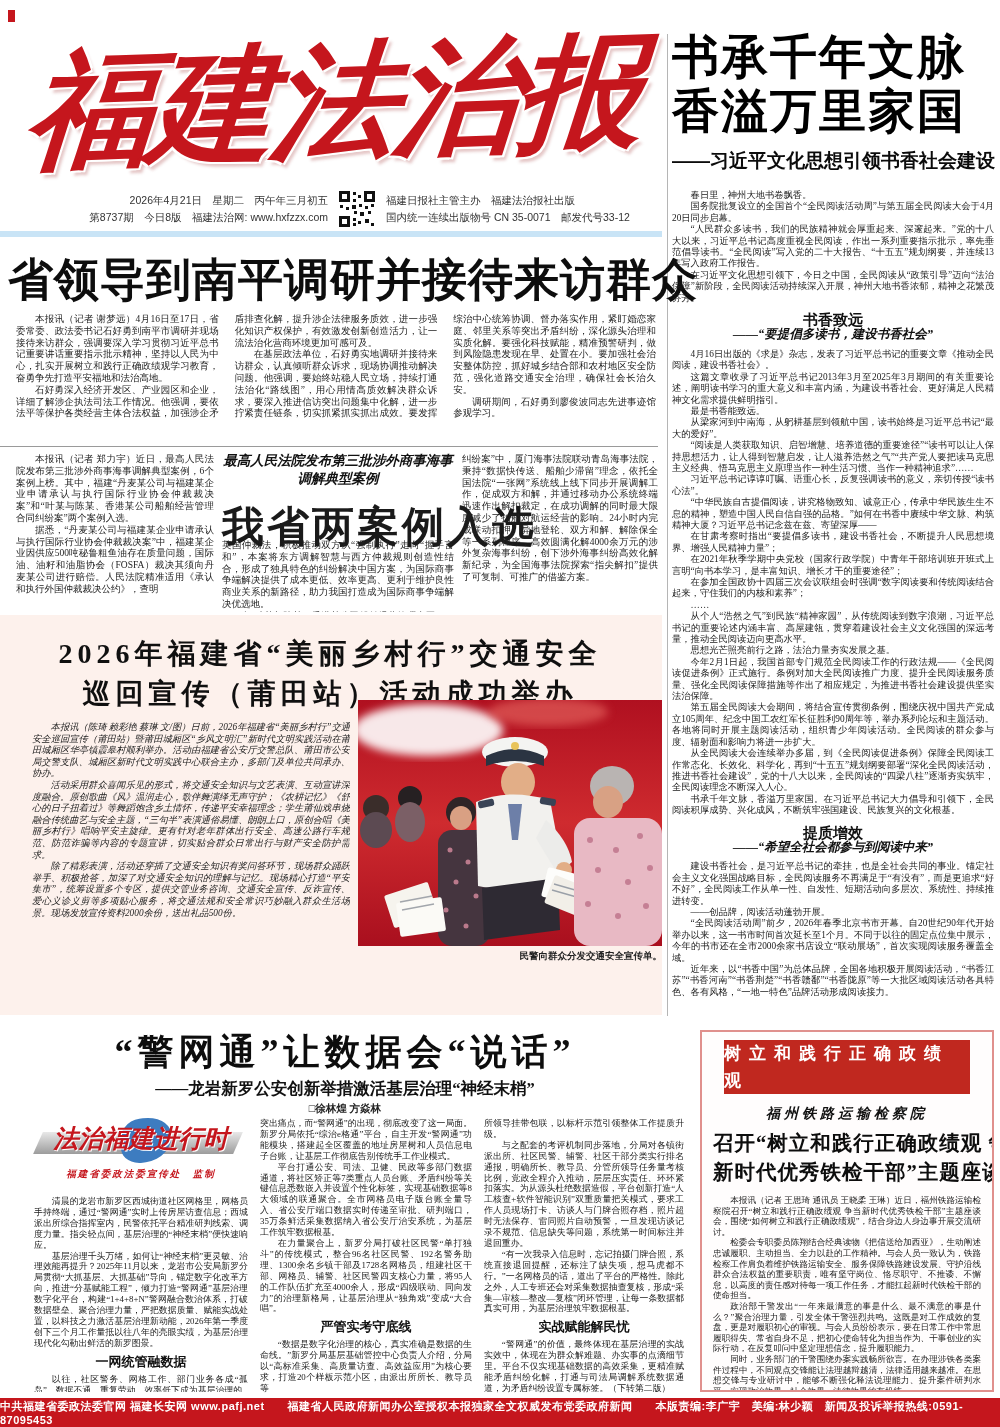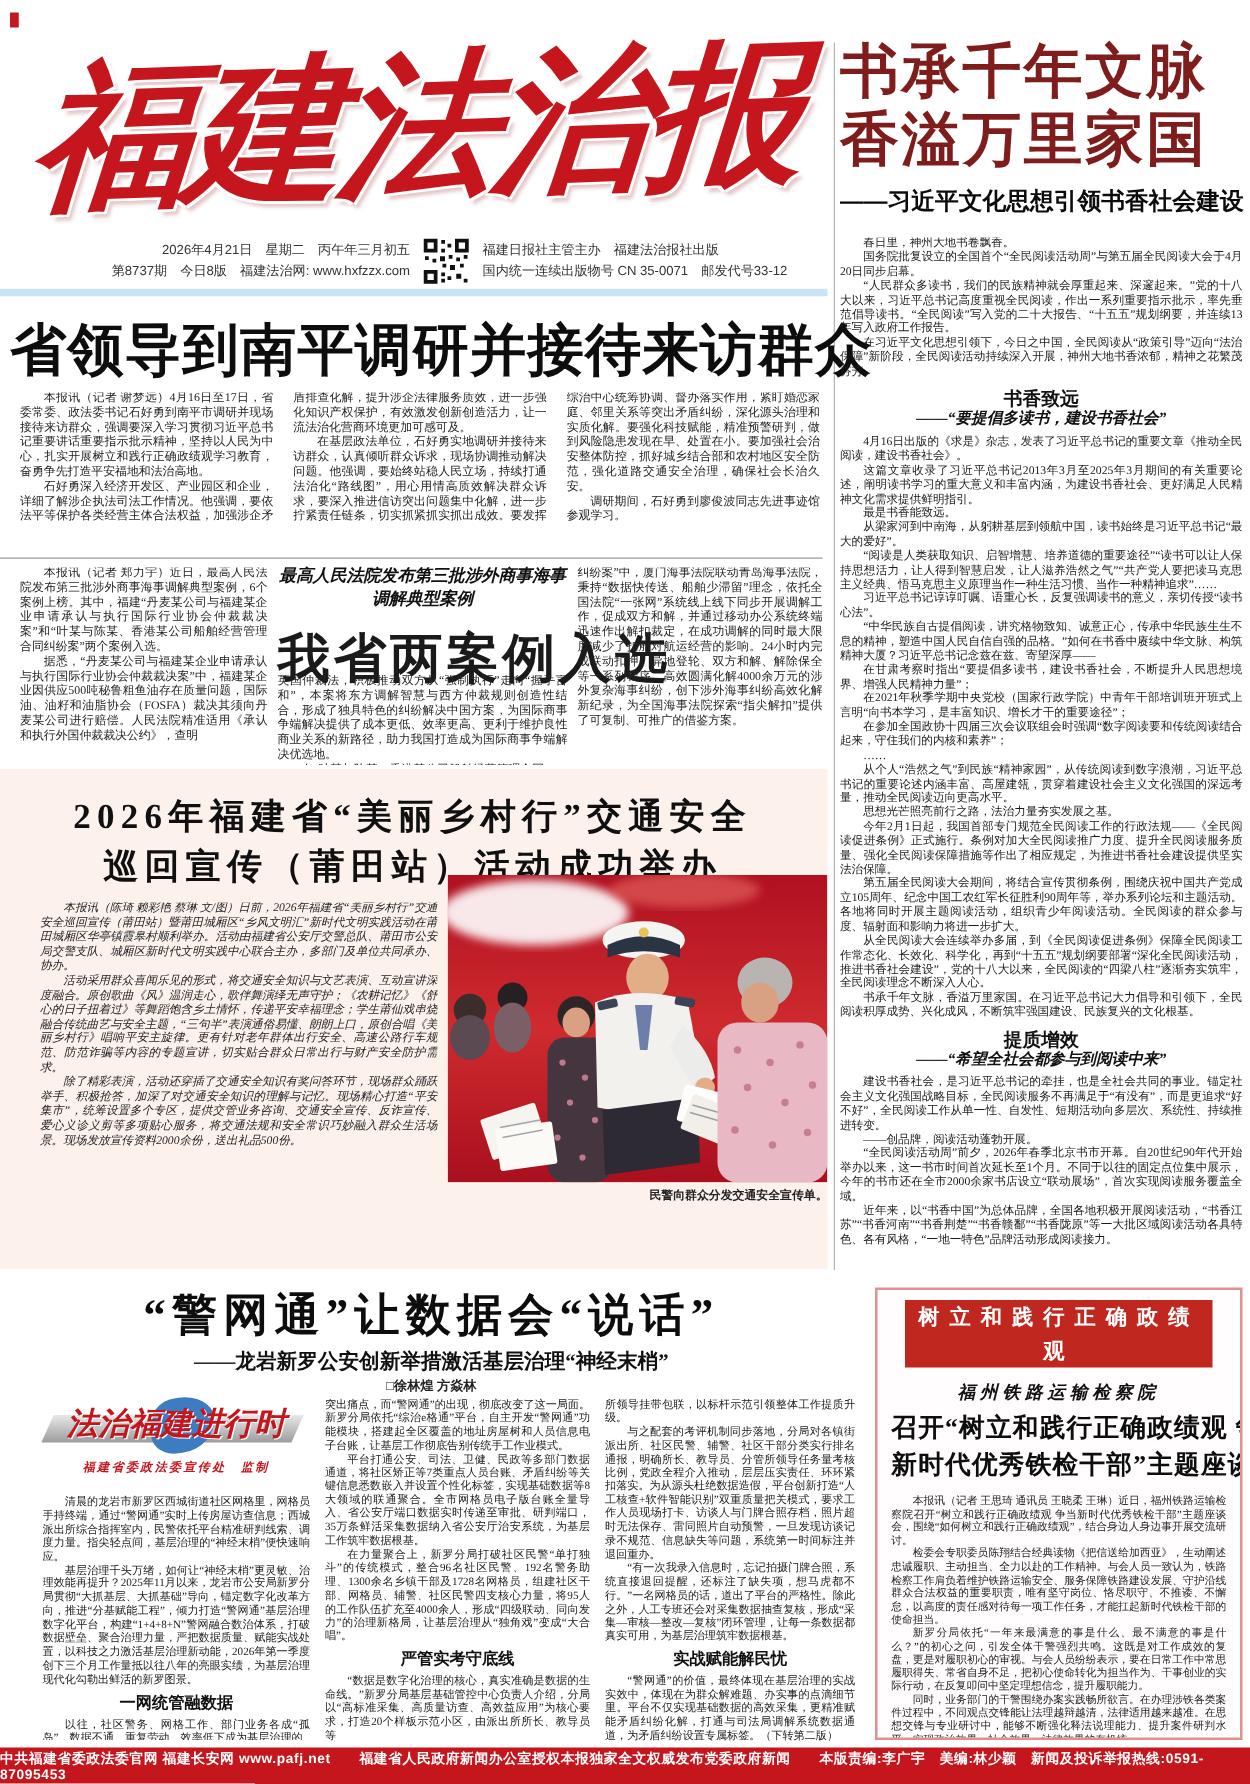--- a/index.html
+++ b/index.html
@@ -41,21 +41,21 @@
   .pink-panel{left:0;top:615px;width:662px;height:400px;background:#fdf1ec;}
   .traffic-headline{left:30px;top:634px;width:600px;text-align:center;font-weight:900;
     font-size:28px;line-height:40px;letter-spacing:5px;color:#101010;}
   .traffic-body{left:32px;top:722px;width:318px;height:288px;overflow:hidden;font-size:9.3px;line-height:11.6px;font-style:italic;}
   .photo-frame{left:358px;top:700px;width:304px;height:246px;overflow:hidden;}
   .photo-caption{left:358px;top:950px;width:304px;text-align:right;
     font-family:"Liberation Sans","DejaVu Sans",sans-serif;font-weight:bold;font-size:9.5px;color:#222;}
   
   .rc{left:672px;top:30px;width:322px;}
   .rc-headline{font-family:"Liberation Sans","DejaVu Sans",sans-serif;font-weight:900;
-    font-size:47px;line-height:54px;letter-spacing:2px;color:#7f1d1d;white-space:nowrap;}
+    font-size:47px;line-height:54px;letter-spacing:2px;color:#000000;white-space:nowrap;}
   .rc-subhead{font-family:"Liberation Sans","DejaVu Sans",sans-serif;font-weight:900;
     font-size:19px;margin-top:10px;white-space:nowrap;color:#0b0b0b;}
   .rc-body{left:672px;top:190px;width:322px;height:825px;overflow:hidden;font-size:9.3px;line-height:11.4px;}
   .rc-sec{margin:10px 0 8px;text-align:center;}
   .rc-sec-title{font-family:"Liberation Sans","DejaVu Sans",sans-serif;font-weight:bold;font-size:15px;color:#111;}
   .rc-sec-sub{font-style:italic;font-weight:bold;font-size:12.5px;margin-top:4px;color:#111;}
   
   .jwt-headline{left:10px;top:1028px;width:670px;text-align:center;font-weight:900;
     font-size:36px;letter-spacing:5px;color:#0d0d0d;white-space:nowrap;}
   .jwt-subhead{left:10px;top:1078px;width:670px;text-align:center;font-weight:bold;
@@ -73,21 +73,21 @@
   .fz-blob{position:absolute;left:86px;top:2px;width:52px;height:44px;background:#3d7cc0;
     border-radius:46% 54% 60% 40% / 55% 45% 62% 38%;transform:rotate(-8deg);}
   .fz-text{position:absolute;left:0;top:6px;width:214px;font-weight:bold;font-style:italic;
     font-size:25px;color:#c5161d;letter-spacing:0px;white-space:nowrap;
     text-shadow:1px 1px 0 #fff;}
   .fz-sub{position:absolute;left:0;top:52px;width:214px;font-style:italic;font-weight:bold;
     font-size:9.5px;color:#c5161d;letter-spacing:2px;}
   
   .zjg-box{left:700px;top:1030px;width:294px;height:362px;border:2px solid #e0908d;background:#fffdfd;
     box-sizing:border-box;padding:8px 11px;overflow:hidden;}
-  .zjg-banner{width:246px;margin:0 auto;background:#c0281f;color:#fff;text-align:center;
+  .zjg-banner{width:246px;margin:0 auto;background:#c0281f;color:#fff;text-align:left;
     font-family:"Liberation Sans","DejaVu Sans",sans-serif;font-weight:bold;font-size:17px;
     letter-spacing:8px;line-height:27px;}
   .zjg-kicker{text-align:center;font-style:italic;font-weight:bold;font-size:14px;
     letter-spacing:4px;margin-top:11px;color:#111;}
   .zjg-headline{text-align:center;font-weight:900;font-size:20.5px;line-height:29px;
     letter-spacing:1px;margin-top:6px;color:#0d0d0d;white-space:nowrap;}
   .zjg-body{margin-top:8px;font-size:8.6px;line-height:10.6px;}
   
   .footer{left:0;top:1398px;width:1000px;height:29px;background:#c5161d;color:#ffffff;
     display:flex;align-items:center;justify-content:center;
@@ -355,21 +355,21 @@
   <div class="abs zjg-box">
     <div class="zjg-banner">树立和践行正确政绩观</div>
     <div class="zjg-kicker">福州铁路运输检察院</div>
     <div class="zjg-headline">
       <div>召开“树立和践行正确政绩观 争当</div>
       <div>新时代优秀铁检干部”主题座谈会</div>
     </div>
     <div class="zjg-body">
         <p class="para">本报讯（记者 王思琦 通讯员 王晓柔 王琳）近日，福州铁路运输检察院召开“树立和践行正确政绩观 争当新时代优秀铁检干部”主题座谈会，围绕“如何树立和践行正确政绩观”，结合身边人身边事开展交流研讨。</p>
         <p class="para">检委会专职委员陈翔结合经典读物《把信送给加西亚》，生动阐述忠诚履职、主动担当、全力以赴的工作精神。与会人员一致认为，铁路检察工作肩负着维护铁路运输安全、服务保障铁路建设发展、守护沿线群众合法权益的重要职责，唯有坚守岗位、恪尽职守、不推诿、不懈怠，以高度的责任感对待每一项工作任务，才能扛起新时代铁检干部的使命担当。</p>
-        <p class="para">新罗分局依托“一年来最满意的事是什么、最不满意的事是什么？”的初心之问，引发全体干警强烈共鸣。这既是对工作成效的复盘，更是对履职初心的审视。与会人员纷纷表示，要在日常工作中常思履职得失、常省自身不足，把初心使命转化为担当作为、干事创业的实际行动，在反复叩问中坚定理想信念，提升履职能力。</p>
+        <p class="para">政治部干警发出“一年来最满意的事是什么、最不满意的事是什么？”聚合治理力量，引发全体干警强烈共鸣。这既是对工作成效的复盘，更是对履职初心的审视。与会人员纷纷表示，要在日常工作中常思履职得失、常省自身不足，把初心使命转化为担当作为、干事创业的实际行动，在反复叩问中坚定理想信念，提升履职能力。</p>
         <p class="para">同时，业务部门的干警围绕办案实践畅所欲言。在办理涉铁各类案件过程中，不同观点交锋能让法理越辩越清，法律适用越来越准。在思想交锋与专业研讨中，能够不断强化释法说理能力、提升案件研判水平，实现政治效果、社会效果、法律效果的有机统一。</p>
       </div>
   </div>
 
   <div class="abs footer">
     <span>中共福建省委政法委官网 福建长安网 www.pafj.net　　福建省人民政府新闻办公室授权本报独家全文权威发布党委政府新闻　　本版责编:李广宇　美编:林少颖　新闻及投诉举报热线:0591-87095453</span>
   </div>
 
 </div>
 

